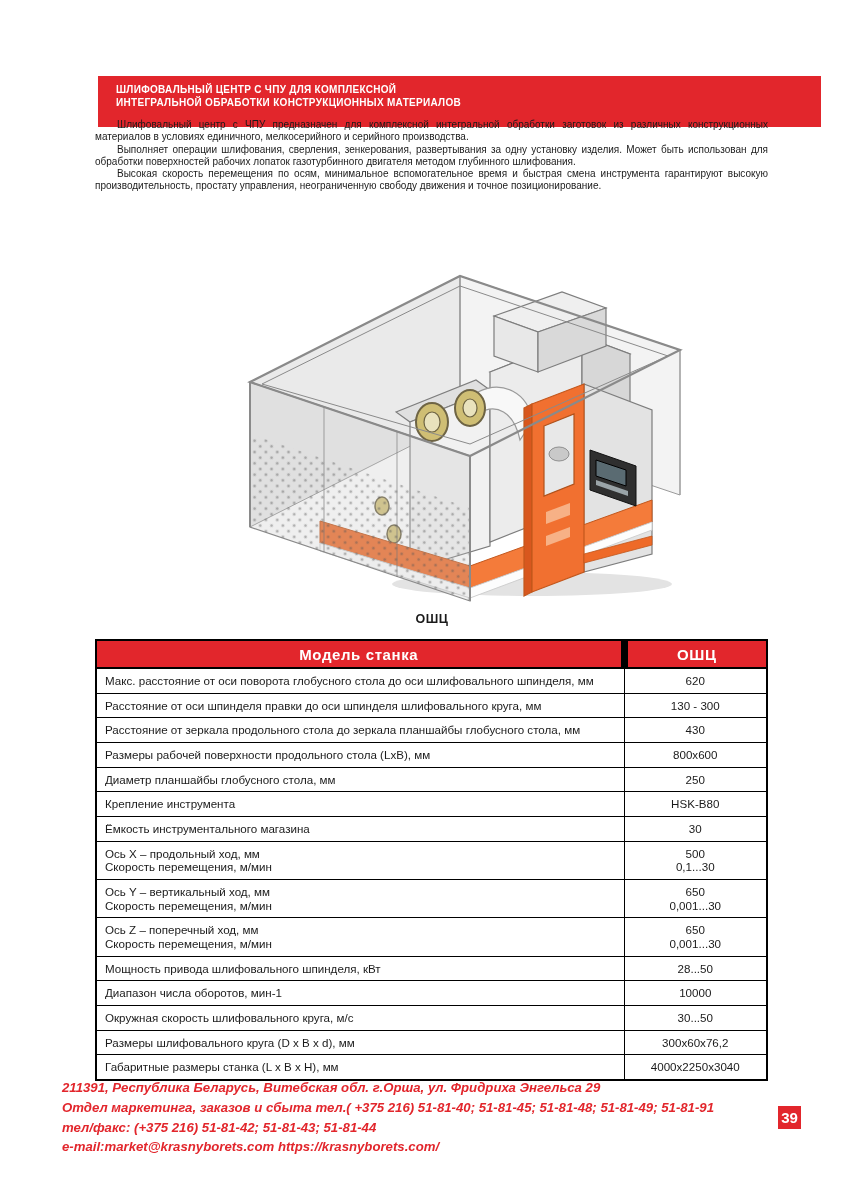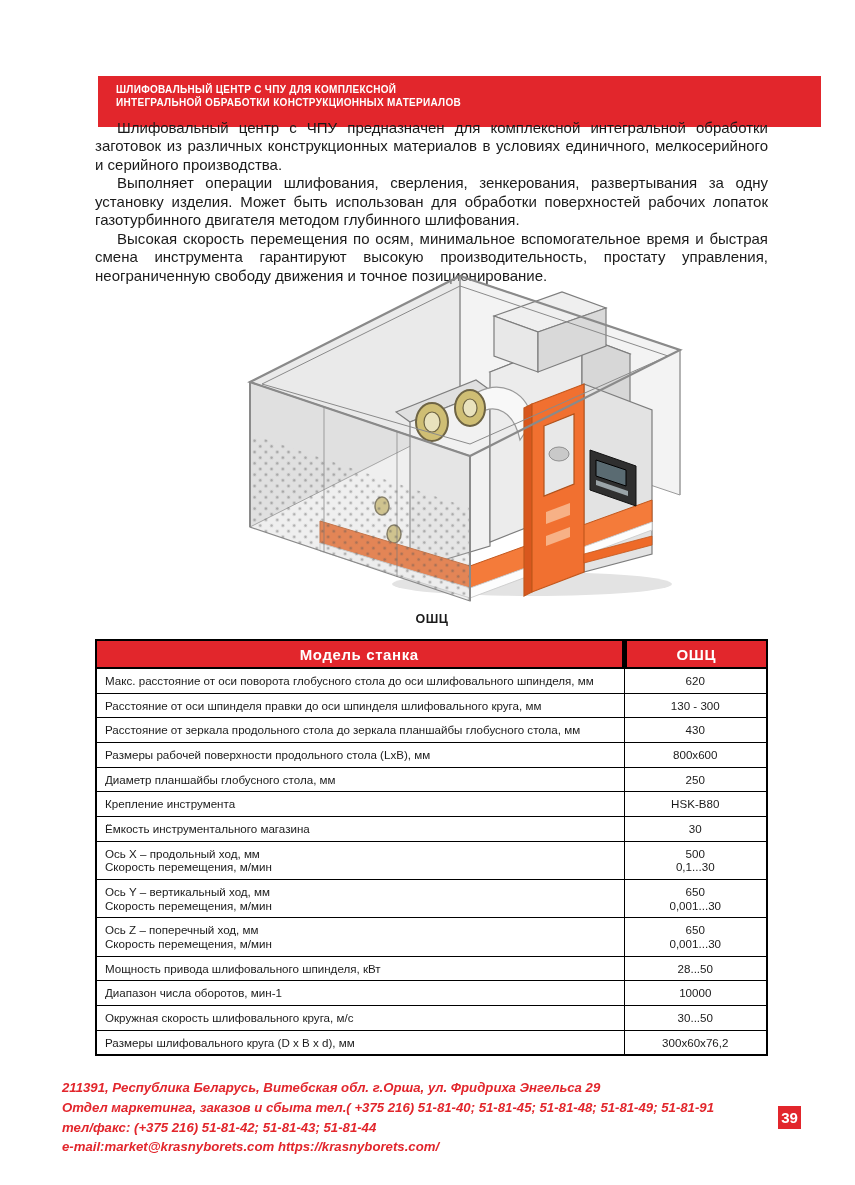--- a/index.html
+++ b/index.html
@@ -11,42 +11,42 @@
   }
   
   .banner {
     position:absolute; left:98px; top:52px; width:723px; height:51px;
     background:var(--red); color:#fff; padding:7px 10px 0 18px;
     font-weight:bold; font-size:10px; line-height:1.32; letter-spacing:.3px;margin-top:24px;
   }
   
   .intro {
     position:absolute; left:95px; top:119px; width:673px;
-    font-size:15px; line-height:1.23; text-align:justify;
+    font-size:10px; line-height:1.23; text-align:justify;
   }
   .intro p { text-indent:22px; margin:0; }
   
   .figure { position:absolute; left:232px; top:254px; width:458px; height:356px; }
   .fig-caption {
     position:absolute; left:232px; top:612px; width:400px; text-align:center;
     font-size:12.5px; font-weight:bold; letter-spacing:.5px;
   }
   
   .spec-table {
     position:absolute; left:95px; top:639px; width:671px;
     border-collapse:collapse; table-layout:fixed;
     border:2px solid #000; font-size:11.6px;
   }
   .spec-table col.c1 { width:528px; }
   .spec-table col.c2 { width:143px; }
   .spec-table th {
     background:var(--red); color:#fff; font-size:15px; font-weight:bold;
     height:28px; letter-spacing:.6px; border-bottom:2px solid #000;
   }
-  .spec-table th.model-col { border-right:5px solid #000000; }
+  .spec-table th.model-col { border-right:7px solid #000000; }
   .spec-table td {
     border:1.5px solid #000; padding:5px 8px; line-height:1.18;
     vertical-align:middle; background:#fff;
   }
   .spec-table td.value { text-align:center; padding:5px 4px;margin-left:18px; }
   
   .footer {
     position:absolute; left:62px; top:1078px; width:705px;
     color:var(--red); font-weight:bold; font-style:italic;
     font-size:13.2px; line-height:1.5;
@@ -323,20 +323,30 @@
           <td class="param">
             <div>Размеры шлифовального круга (D x B x d), мм</div>
 
           </td>
           <td class="value">
             <div>300x60x76,2</div>
 
           </td>
         </tr>
 
+        <tr>
+          <td class="param">
+            <div>Габаритные размеры станка (L x B x H), мм</div>
+
+          </td>
+          <td class="value">
+            <div>4000x2250x3040</div>
+
+          </td>
+        </tr>
 
     </tbody>
   </table>
 
   <div class="footer">
 
       <div>211391, Республика Беларусь, Витебская обл. г.Орша, ул. Фридриха Энгельса 29</div>
 
       <div>Отдел маркетинга, заказов и сбыта тел.( +375 216) 51-81-40; 51-81-45;  51-81-48; 51-81-49; 51-81-91</div>
 

